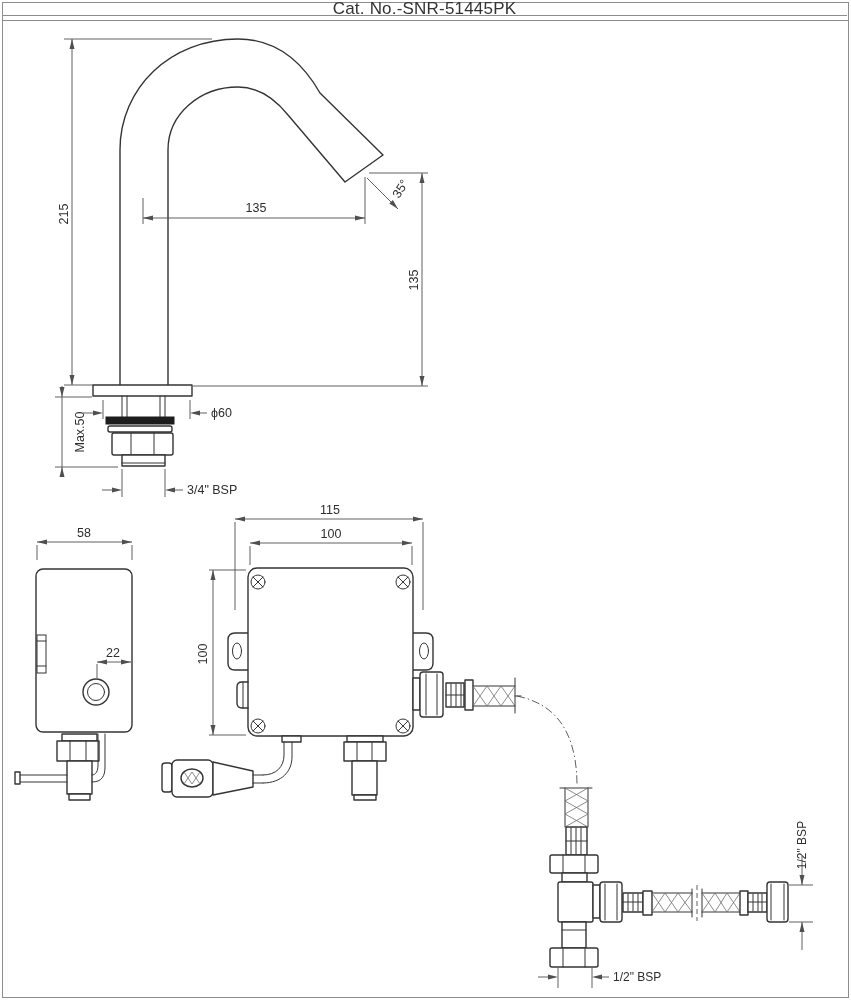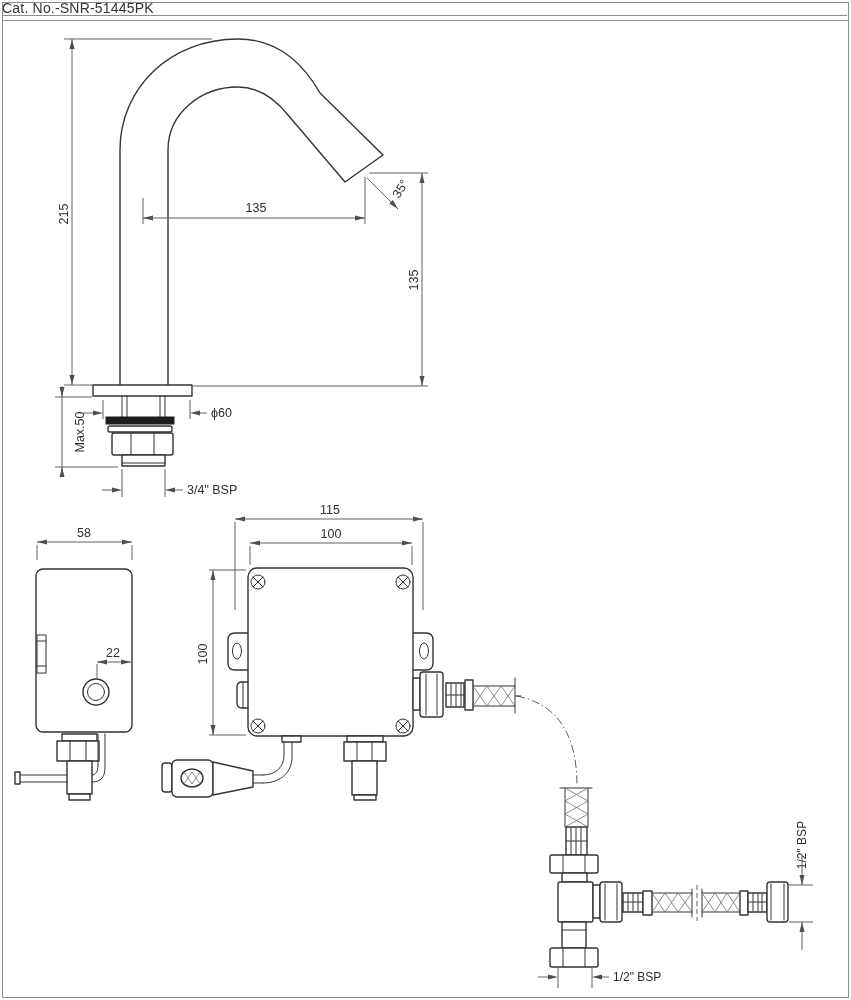--- a/index.html
+++ b/index.html
@@ -1,20 +1,20 @@
 <!DOCTYPE html>
 <html><head>
 <meta charset="utf-8">
 <style>
   html,body{margin:0;padding:0;background:#fff;}
   .stage{position:relative;width:851px;height:1000px;background:#fff;overflow:hidden;
          font-family:"Liberation Sans", sans-serif;}
   .frame{position:absolute;left:2px;top:2px;width:845px;height:994px;border:1px solid #8d8d8d;}
   .titlebar{position:absolute;left:2px;top:2px;width:845px;height:13px;border-bottom:1px solid #8d8d8d;
-            font-size:14px;line-height:13px;color:#333;letter-spacing:.2px;}
+            text-align:center;font-size:17px;line-height:13px;color:#333;letter-spacing:.2px;}
   .rule2{position:absolute;left:2px;top:20px;width:847px;border-top:1px solid #8d8d8d;}
   svg{position:absolute;left:0;top:0;}
   
   .o{stroke:#343434;stroke-width:1.4;fill:none;stroke-linejoin:round;stroke-linecap:round;}
   .ow{stroke:#343434;stroke-width:1.4;fill:#fff;stroke-linejoin:round;}
   .t{stroke:#343434;stroke-width:1;fill:none;stroke-linecap:round;}
   .dk{fill:#1d1d1d;stroke:#1d1d1d;}
   .d{stroke:#4f4f4f;stroke-width:.9;fill:none;}
   .ar{fill:#4f4f4f;stroke:none;}
   .hx{stroke:#6e6e6e;stroke-width:.8;fill:none;}

